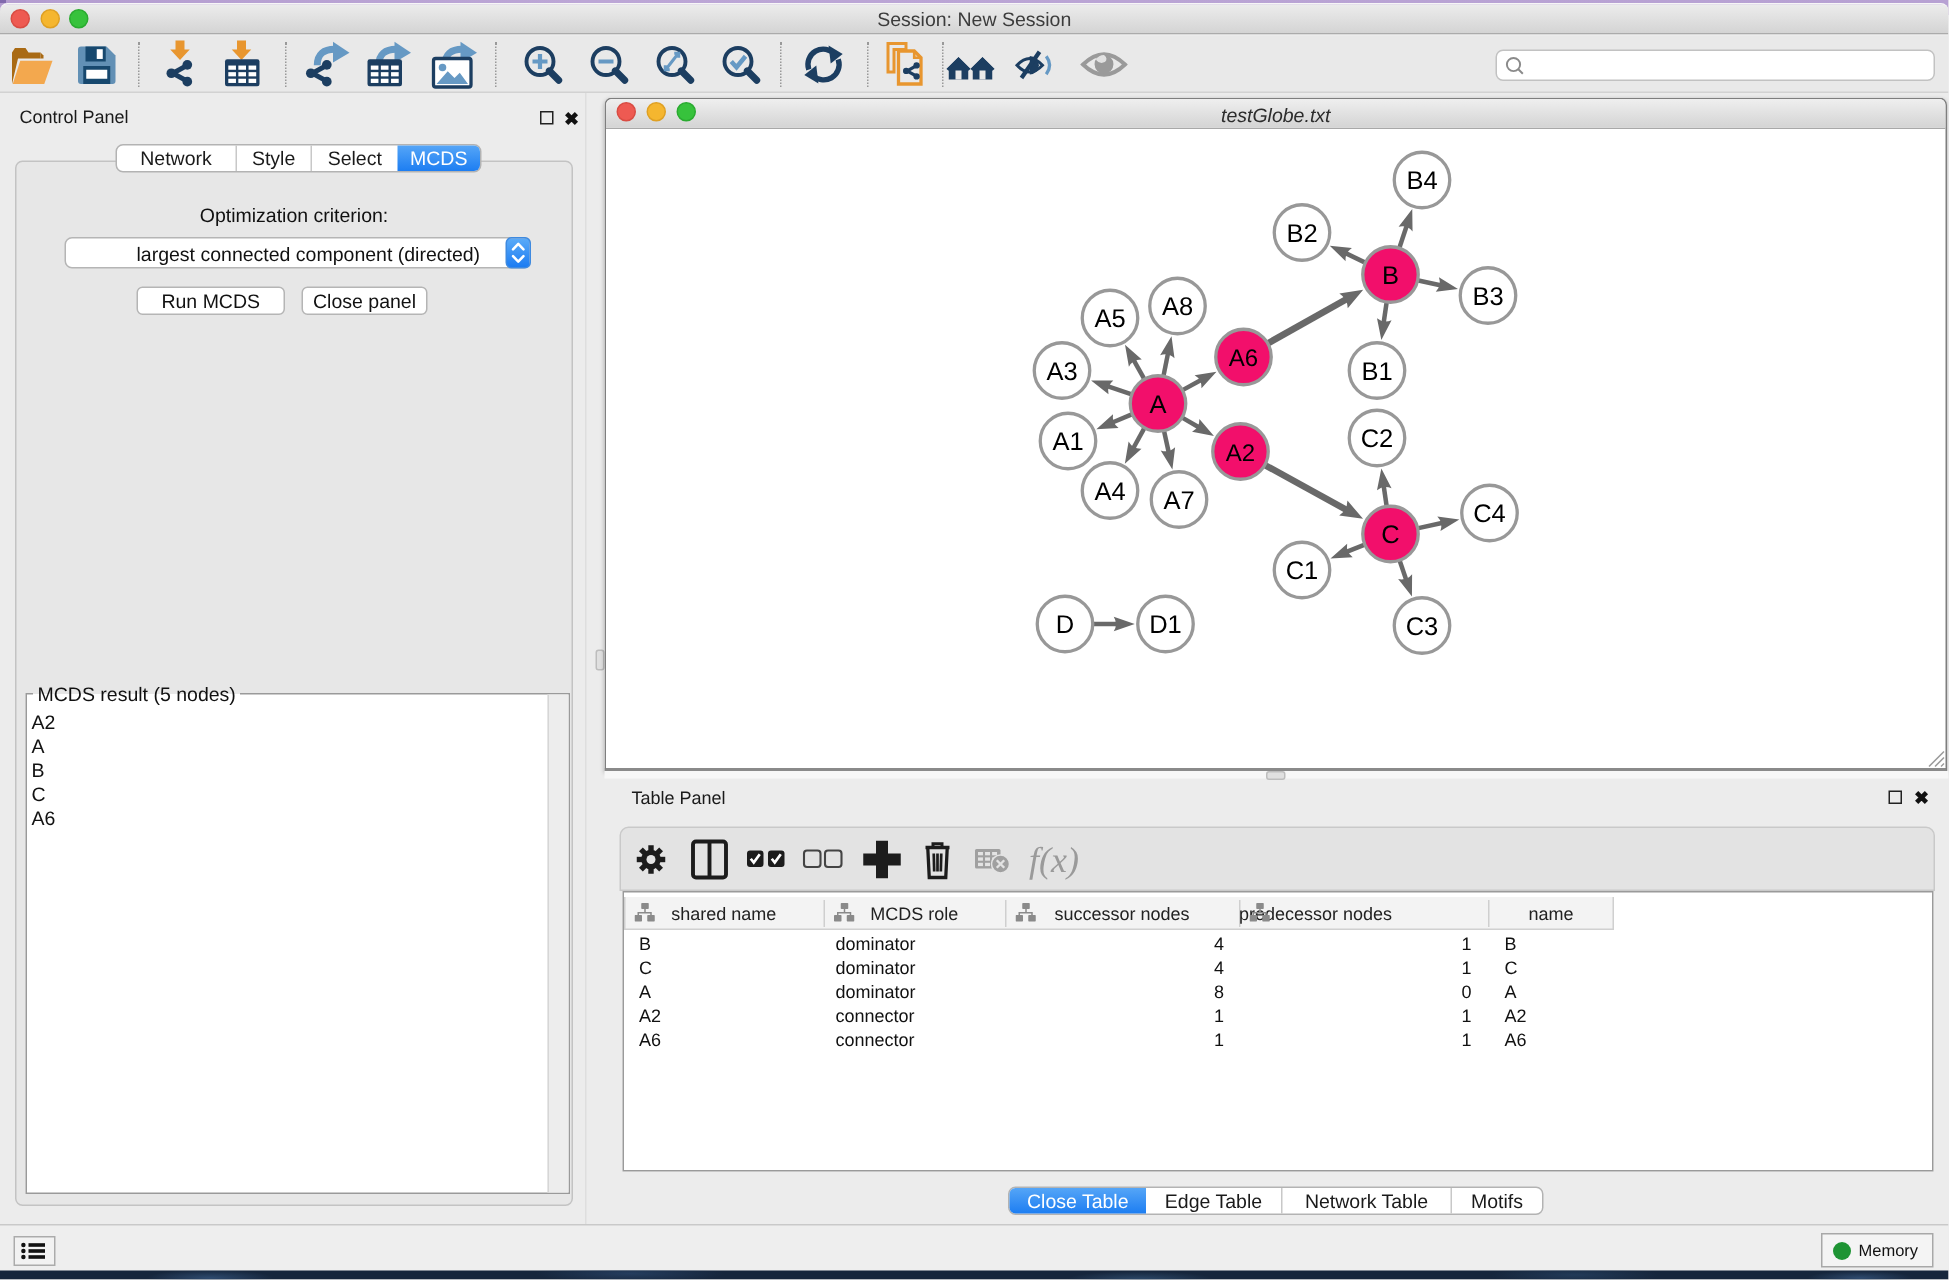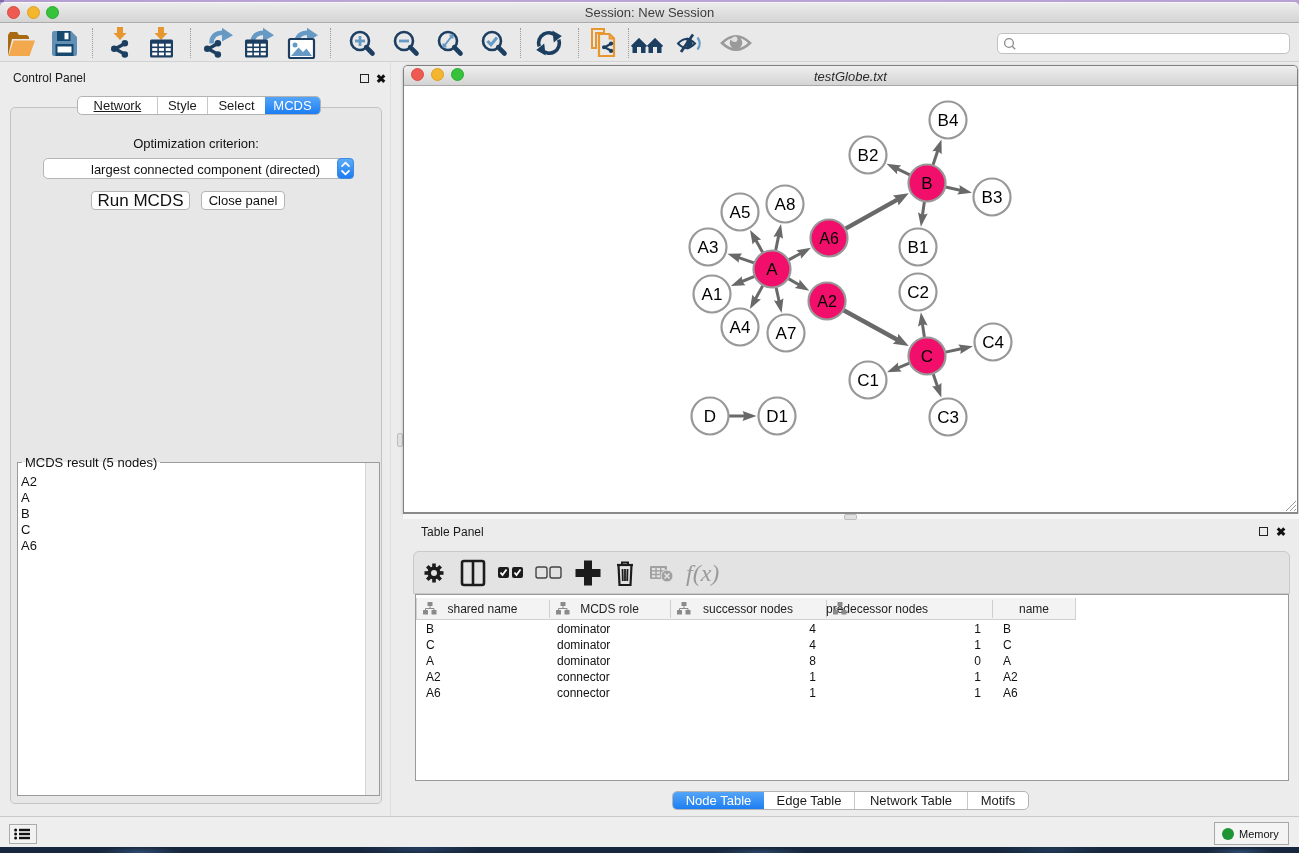--- a/index.html
+++ b/index.html
@@ -174,39 +174,39 @@
 
 <div class="abs panel-title" style="left:13px;top:71px;">Control Panel</div>
 <div class="fbtn" style="left:360px;top:74px;"></div>
 <div class="xbtn" style="left:376px;top:74px;">✖</div>
 
 
 <div class="abs" style="left:10px;top:107px;width:372px;height:697px;background:#e7e7e7;border:1px solid #c3c3c3;border-radius:5px;"></div>
 
 
 <div class="abs" style="left:77px;top:96px;width:244px;height:19px;background:#fff;border:1px solid #b3b3b3;border-radius:5px;display:flex;font-size:13px;color:#1a1a1a;text-align:center;line-height:17px;">
-  <div style="width:84px;border-right:1px solid #c8c8c8;text-decoration:underline;">Network</div>
+  <div style="width:84px;border-right:1px solid #c8c8c8;">Network</div>
   <div style="width:53px;border-right:1px solid #c8c8c8;">Style</div>
   <div style="width:60px;">Select</div>
   <div style="width:58px;background:linear-gradient(#55a5f7,#1d7ef2);color:#fff;border-radius:0 4px 4px 0;">MCDS</div>
 </div>
 
 <div class="abs" style="left:11px;top:136px;width:370px;text-align:center;font-size:13px;color:#111;">Optimization criterion:</div>
 
 
 <div class="abs" style="left:43px;top:158px;width:311px;height:21px;background:#fff;border:1px solid #b5b5b5;border-radius:5px;"></div>
 <div class="abs" style="left:55px;top:162px;font-size:13px;color:#111;padding-left:36px;">largest connected component (directed)</div>
 <div class="abs" style="left:337px;top:158px;width:17px;height:21px;background:linear-gradient(#5babf8,#1c7cf2);border-radius:4px;border:1px solid #3e8ae0;"></div>
 <svg class="abs" style="left:337px;top:158px;" width="17" height="21" viewBox="0 0 17 21">
  <path d="M5 8.2 L8.5 4.6 L12 8.2" fill="none" stroke="#fff" stroke-width="1.7" stroke-linecap="round" stroke-linejoin="round"></path>
  <path d="M5 12.8 L8.5 16.4 L12 12.8" fill="none" stroke="#fff" stroke-width="1.7" stroke-linecap="round" stroke-linejoin="round"></path>
 </svg>
 
 
-<div class="abs" style="left:91px;top:191px;width:99px;height:19px;background:#fff;border:1px solid #b5b5b5;border-radius:4px;font-size:17px;text-align:center;line-height:17px;color:#111;">Run MCDS</div>
+<div class="abs" style="left:91px;top:191px;width:99px;height:19px;background:#fff;border:1px solid #b5b5b5;border-radius:4px;font-size:13px;text-align:center;line-height:17px;color:#111;">Run MCDS</div>
 <div class="abs" style="left:201px;top:191px;width:84px;height:19px;background:#fff;border:1px solid #b5b5b5;border-radius:4px;font-size:13px;text-align:center;line-height:17px;color:#111;">Close panel</div>
 
 
 <div class="abs" style="left:17px;top:462px;width:363px;height:334px;background:#fff;border:1px solid #9a9a9a;"></div>
 <div class="abs" style="left:22px;top:455px;font-size:13px;color:#111;background:linear-gradient(#e7e7e7 50%,#ffffff 50%);padding:0 3px;">MCDS result (5 nodes)</div>
 <div class="abs" style="left:365px;top:463px;width:14px;height:332px;background:#ededed;border-left:1px solid #d6d6d6;"></div>
 <div class="abs" style="left:21px;top:474px;font-size:13px;color:#111;line-height:16px;">A2<br>A<br>B<br>C<br>A6</div>
 
 
 <div class="abs" style="left:390px;top:62px;width:1px;height:754px;background:#dedede;"></div>
@@ -416,21 +416,21 @@
 </div>\n<div class="abs" style="left:416px;top:686px;width:860px;height:16px;font-size:12px;color:#111;">
   <span style="position:absolute;left:10px;">A6</span>
   <span style="position:absolute;left:141px;">connector</span>
   <span style="position:absolute;left:254px;width:146px;text-align:right;">1</span>
   <span style="position:absolute;left:410px;width:155px;text-align:right;">1</span>
   <span style="position:absolute;left:587px;">A6</span>
 </div>
 
 
 <div class="abs" style="left:672px;top:791px;height:19px;background:#fff;border:1px solid #b3b3b3;border-radius:5px;display:flex;font-size:13px;color:#1a1a1a;text-align:center;line-height:17px;">
-  <div style="width:91px;background:linear-gradient(#55a5f7,#1d7ef2);color:#fff;border-radius:4px 0 0 4px;">Node Table</div>
+  <div style="width:91px;background:linear-gradient(#55a5f7,#1d7ef2);color:#fff;border-radius:4px 0 0 4px;">Close Table</div>
   <div style="width:91px;border-right:1px solid #c8c8c8;">Edge Table</div>
   <div style="width:113px;border-right:1px solid #c8c8c8;">Network Table</div>
   <div style="width:60px;">Motifs</div>
 </div>
 
 
 <div class="abs" style="left:0;top:816px;width:1299px;height:31px;background:#eeeeee;border-top:1px solid #c9c9c9;"></div>
 <div class="abs" style="left:9px;top:824px;width:28px;height:20px;background:#f2f2f2;border:1px solid #ababab;"></div>
 <svg class="abs" style="left:14px;top:828px;" width="18" height="12" viewBox="0 0 18 12">
  <circle cx="1.6" cy="2" r="1.5" fill="#111"></circle>

